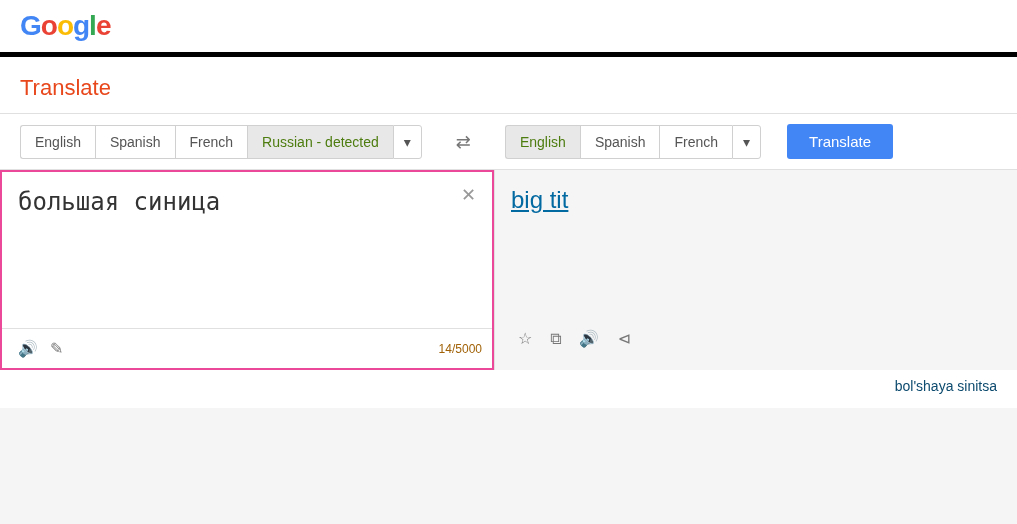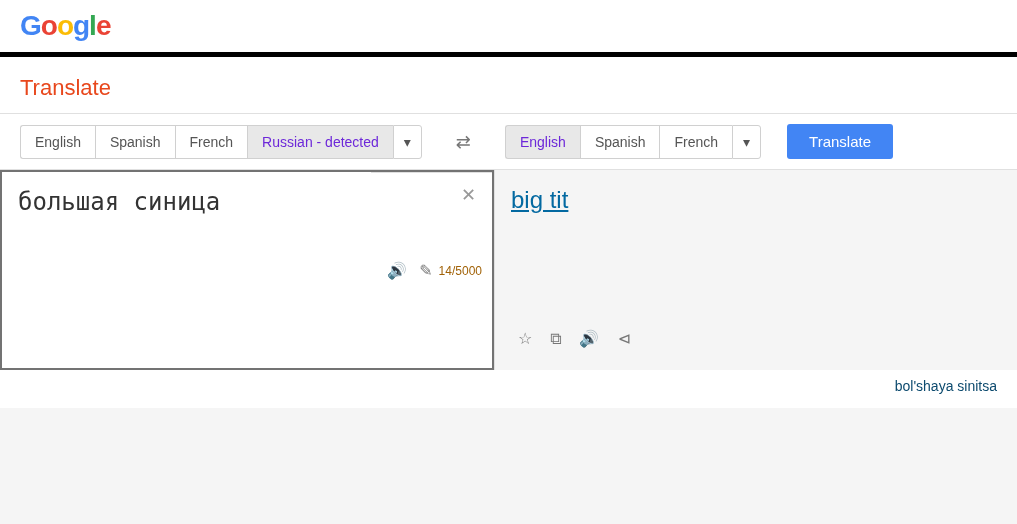--- a/index.html
+++ b/index.html
@@ -57,21 +57,21 @@
       font-size: 14px;
       color: #555;
       border-right: none;
       white-space: nowrap;
     }
     .lang-btn:first-child {
       border-radius: 3px 0 0 3px;
     }
     .lang-btn.active {
       background: #e8e8e8;
-      color: #6d28d9;
+      color: #4d7c0f;
       font-weight: 500;
     }
 
     .lang-dropdown-btn {
       padding: 8px 10px;
       border: 1px solid #d0d0d0;
       background: #fff;
       cursor: pointer;
       font-size: 14px;
       color: #555;
@@ -108,25 +108,25 @@
 
     .main-area {
       display: flex;
       min-height: 200px;
       background: #fff;
       margin: 0;
     }
 
     .input-panel {
       flex: 1;
-      border: 2px solid #737373;
+      border: 2px solid #ec4899;
       position: relative;
       background: #fff;
       display: flex;
-      flex-direction: row;
+      flex-direction: column;
     }
 
     .input-text {
       flex: 1;
       border: none;
       outline: none;
       padding: 16px 40px 16px 16px;
       font-size: 24px;
       color: #333;
       resize: none;

